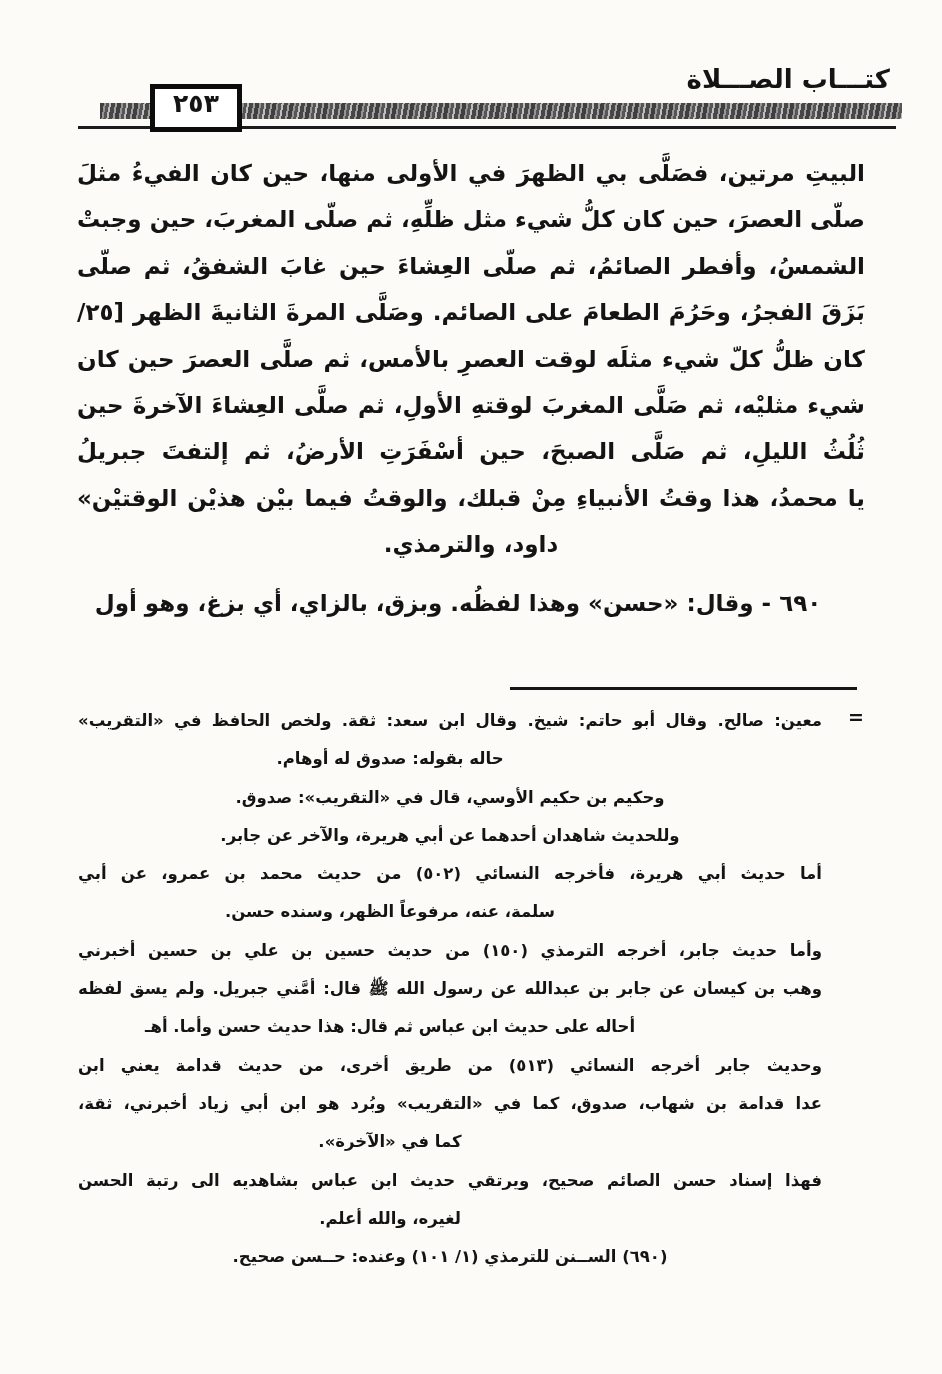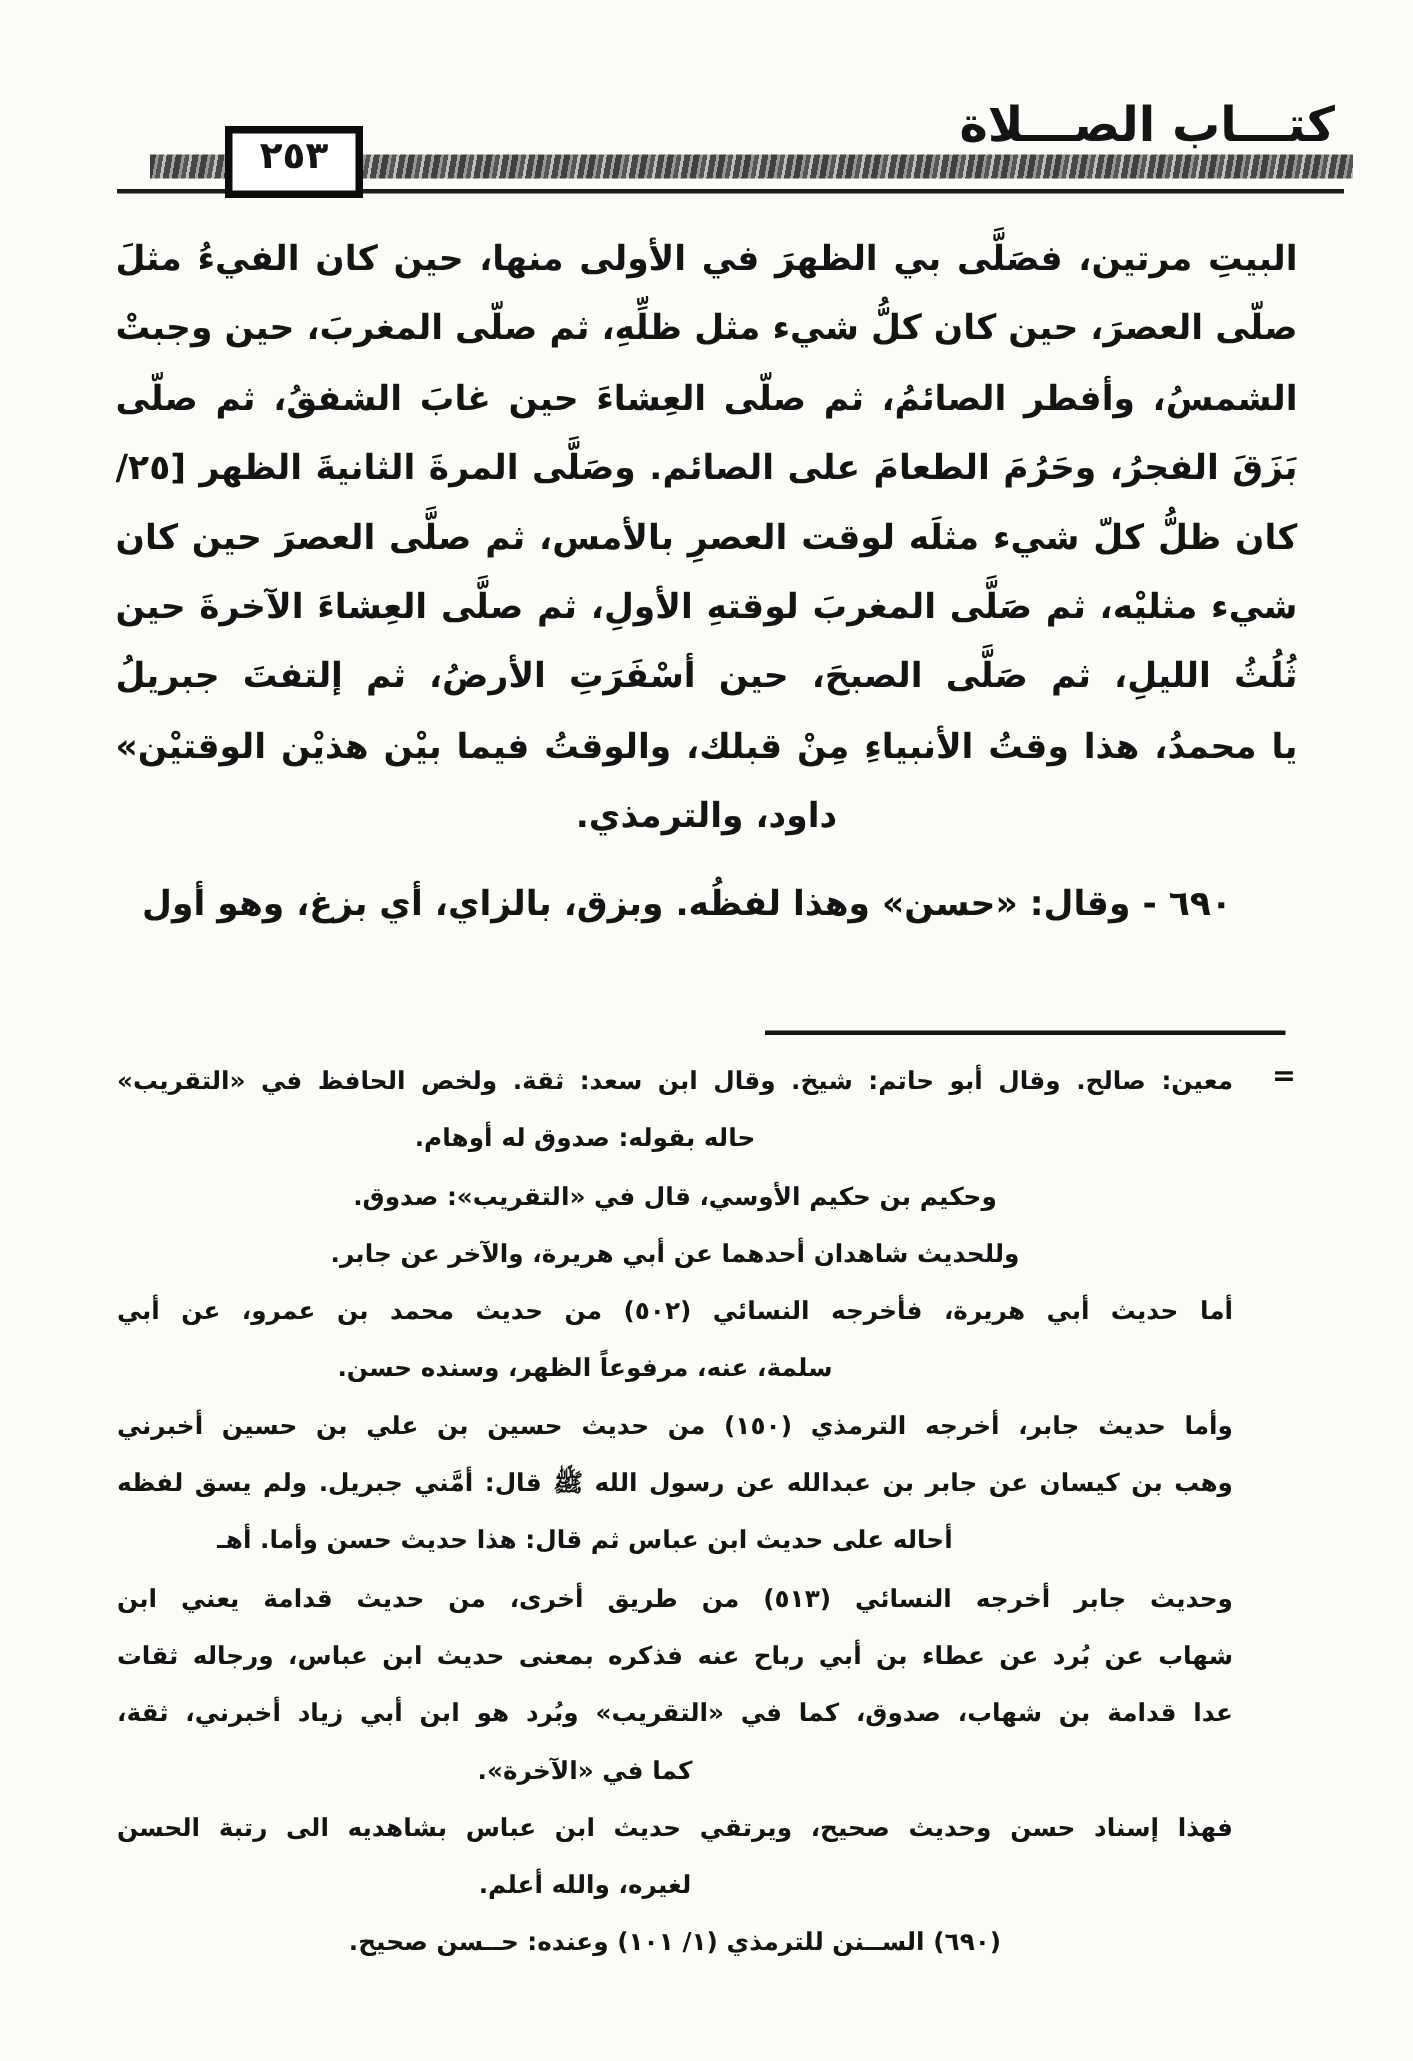--- a/index.html
+++ b/index.html
@@ -8,21 +8,21 @@
     width:942px;height:1374px;
     background:#fcfbf8;
     color:#141414;
     font-family:"DejaVu Sans", sans-serif;
     direction:rtl;
     overflow:hidden;
   }
   
   .chapter-title{
     position:absolute;top:64px;right:52px;
-    font-size:32px;font-weight:bold;white-space:nowrap;
+    font-size:26px;font-weight:bold;white-space:nowrap;
   }
   .deco-band{
     position:absolute;top:103px;left:100px;right:40px;height:16px;
     background:repeating-linear-gradient(100deg,
       #2f2f2f 0 4px,#8d8d8d 4px 6px,#474747 6px 9px,
       #b9b9b9 9px 11px,#383838 11px 15px,#9a9a9a 15px 17px);
     opacity:.92;
   }
   .page-number-box{
     position:absolute;top:84px;left:150px;width:82px;height:38px;
@@ -96,21 +96,20 @@
     <div class="fn j">معين: صالح. وقال أبو حاتم: شيخ. وقال ابن سعد: ثقة. ولخص الحافظ في «التقريب»</div>
     <div class="fn indent start">حاله بقوله: صدوق له أوهام.</div>
     <div class="fn start">وحكيم بن حكيم الأوسي، قال في «التقريب»: صدوق.</div>
     <div class="fn start">وللحديث شاهدان أحدهما عن أبي هريرة، والآخر عن جابر.</div>
     <div class="fn j">أما حديث أبي هريرة، فأخرجه النسائي (٥٠٢) من حديث محمد بن عمرو، عن أبي</div>
     <div class="fn indent start">سلمة، عنه، مرفوعاً الظهر، وسنده حسن.</div>
     <div class="fn j">وأما حديث جابر، أخرجه الترمذي (١٥٠) من حديث حسين بن علي بن حسين أخبرني</div>
     <div class="fn j">وهب بن كيسان عن جابر بن عبدالله عن رسول الله ﷺ قال: أمَّني جبريل. ولم يسق لفظه</div>
     <div class="fn indent start">أحاله على حديث ابن عباس ثم قال: هذا حديث حسن وأما. أهـ</div>
     <div class="fn j">وحديث جابر أخرجه النسائي (٥١٣) من طريق أخرى، من حديث قدامة يعني ابن</div>
-    <div class="fn j">شهاب عن بُرد عن عطاء بن أبي رباح عنه فذكره بمعنى حديث ابن عباس، ورجاله ثقات</div>
     <div class="fn j">عدا قدامة بن شهاب، صدوق، كما في «التقريب» وبُرد هو ابن أبي زياد أخبرني، ثقة،</div>
     <div class="fn indent start">كما في «الآخرة».</div>
-    <div class="fn j">فهذا إسناد حسن وحديث صحيح، ويرتقي حديث ابن عباس بشاهديه الى رتبة الحسن</div>
+    <div class="fn j">فهذا إسناد حسن الصائم صحيح، ويرتقي حديث ابن عباس بشاهديه الى رتبة الحسن</div>
     <div class="fn indent start">لغيره، والله أعلم.</div>
     <div class="fn start">(٦٩٠) الســنن للترمذي (١/ ١٠١) وعنده: حــسن صحيح.</div>
   </div>
 
 </div>
 
 </body></html>

